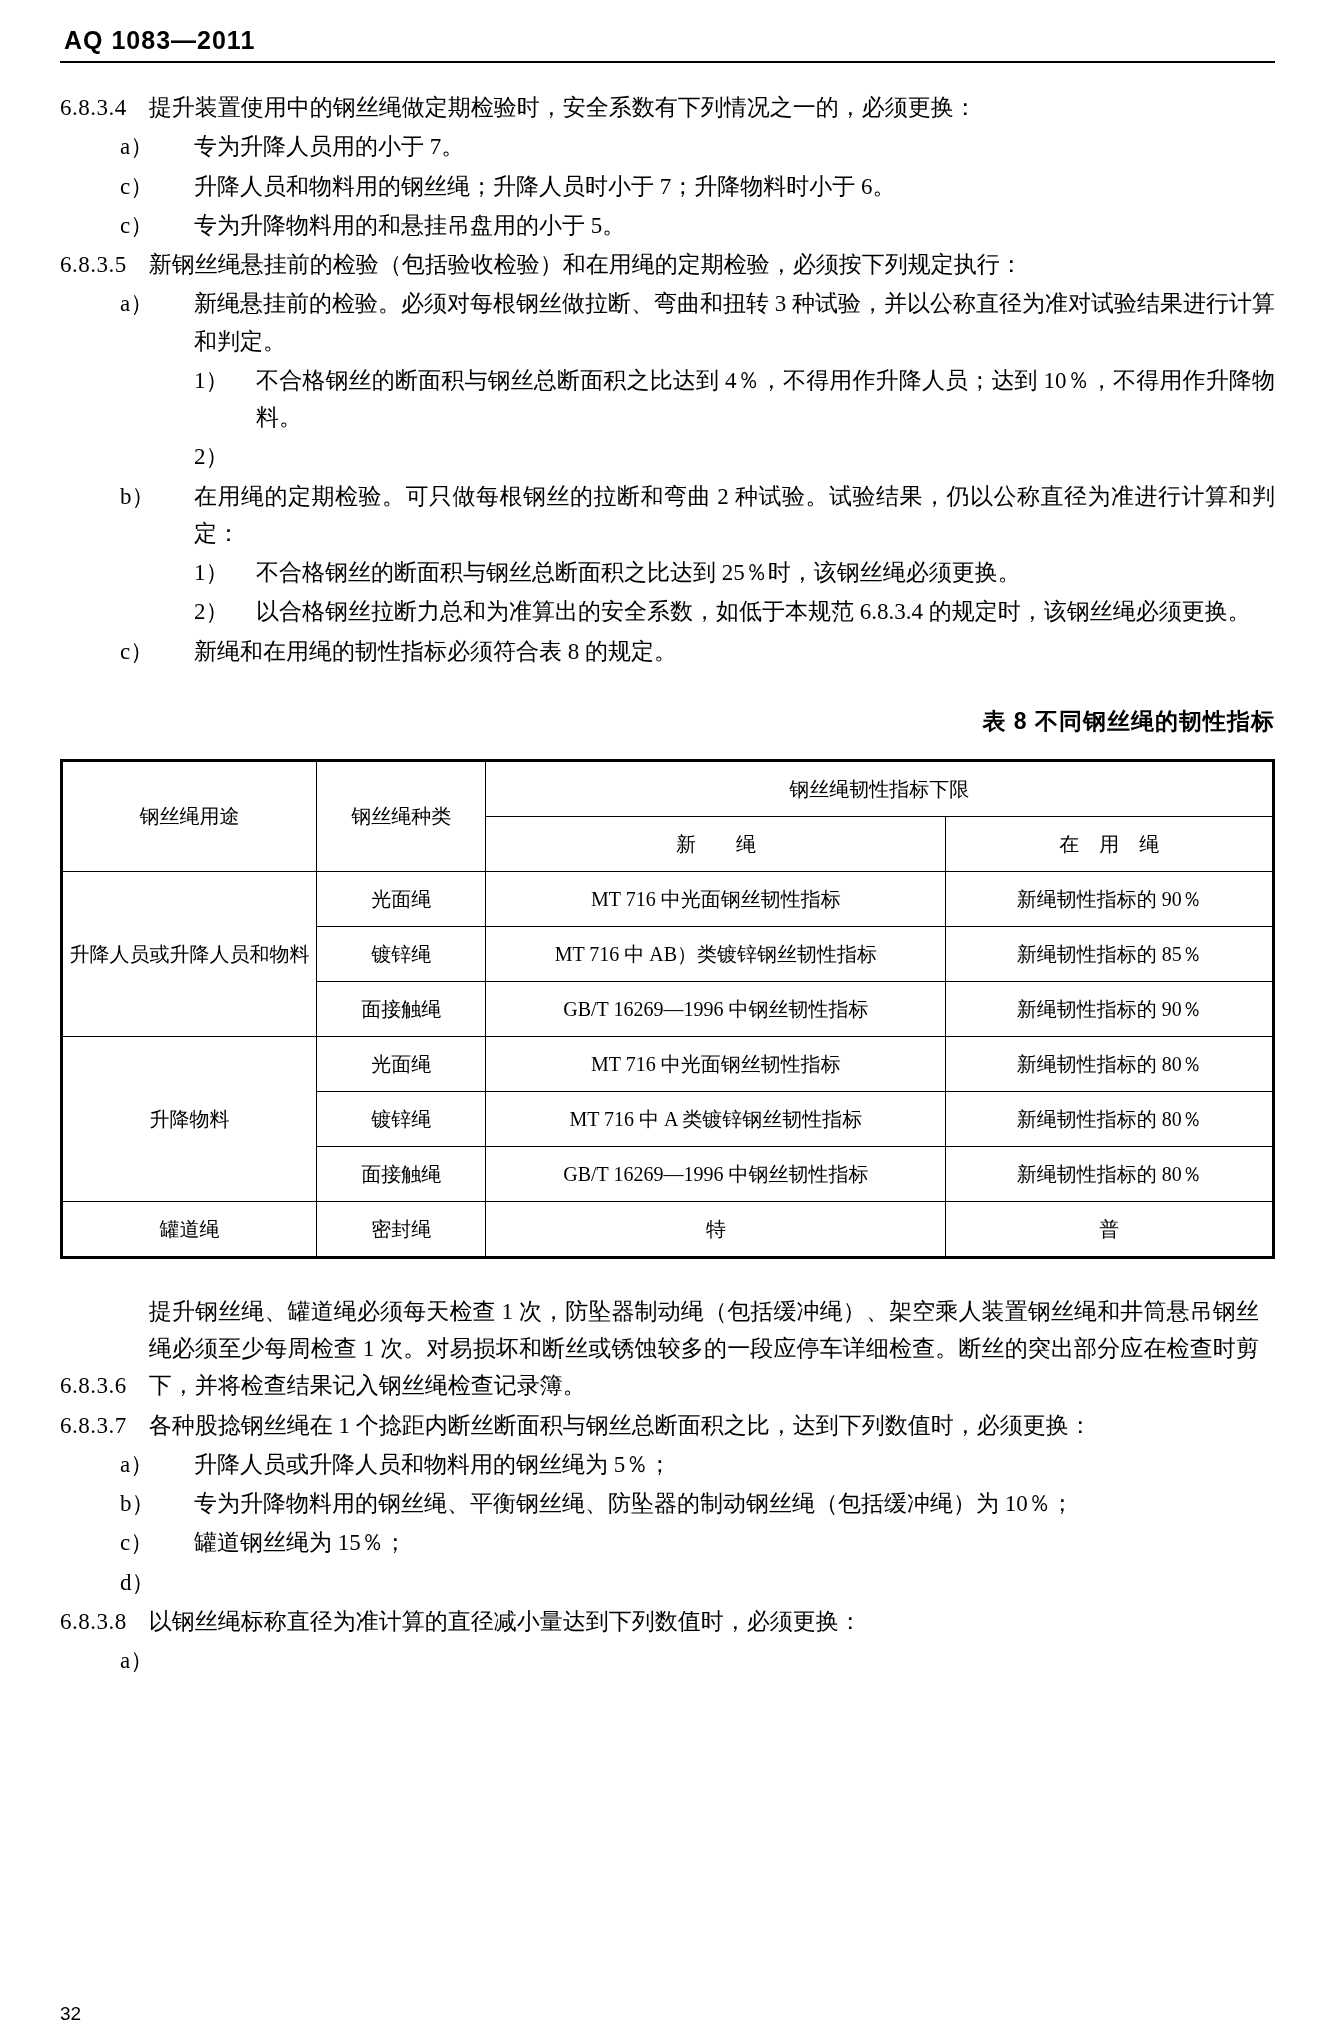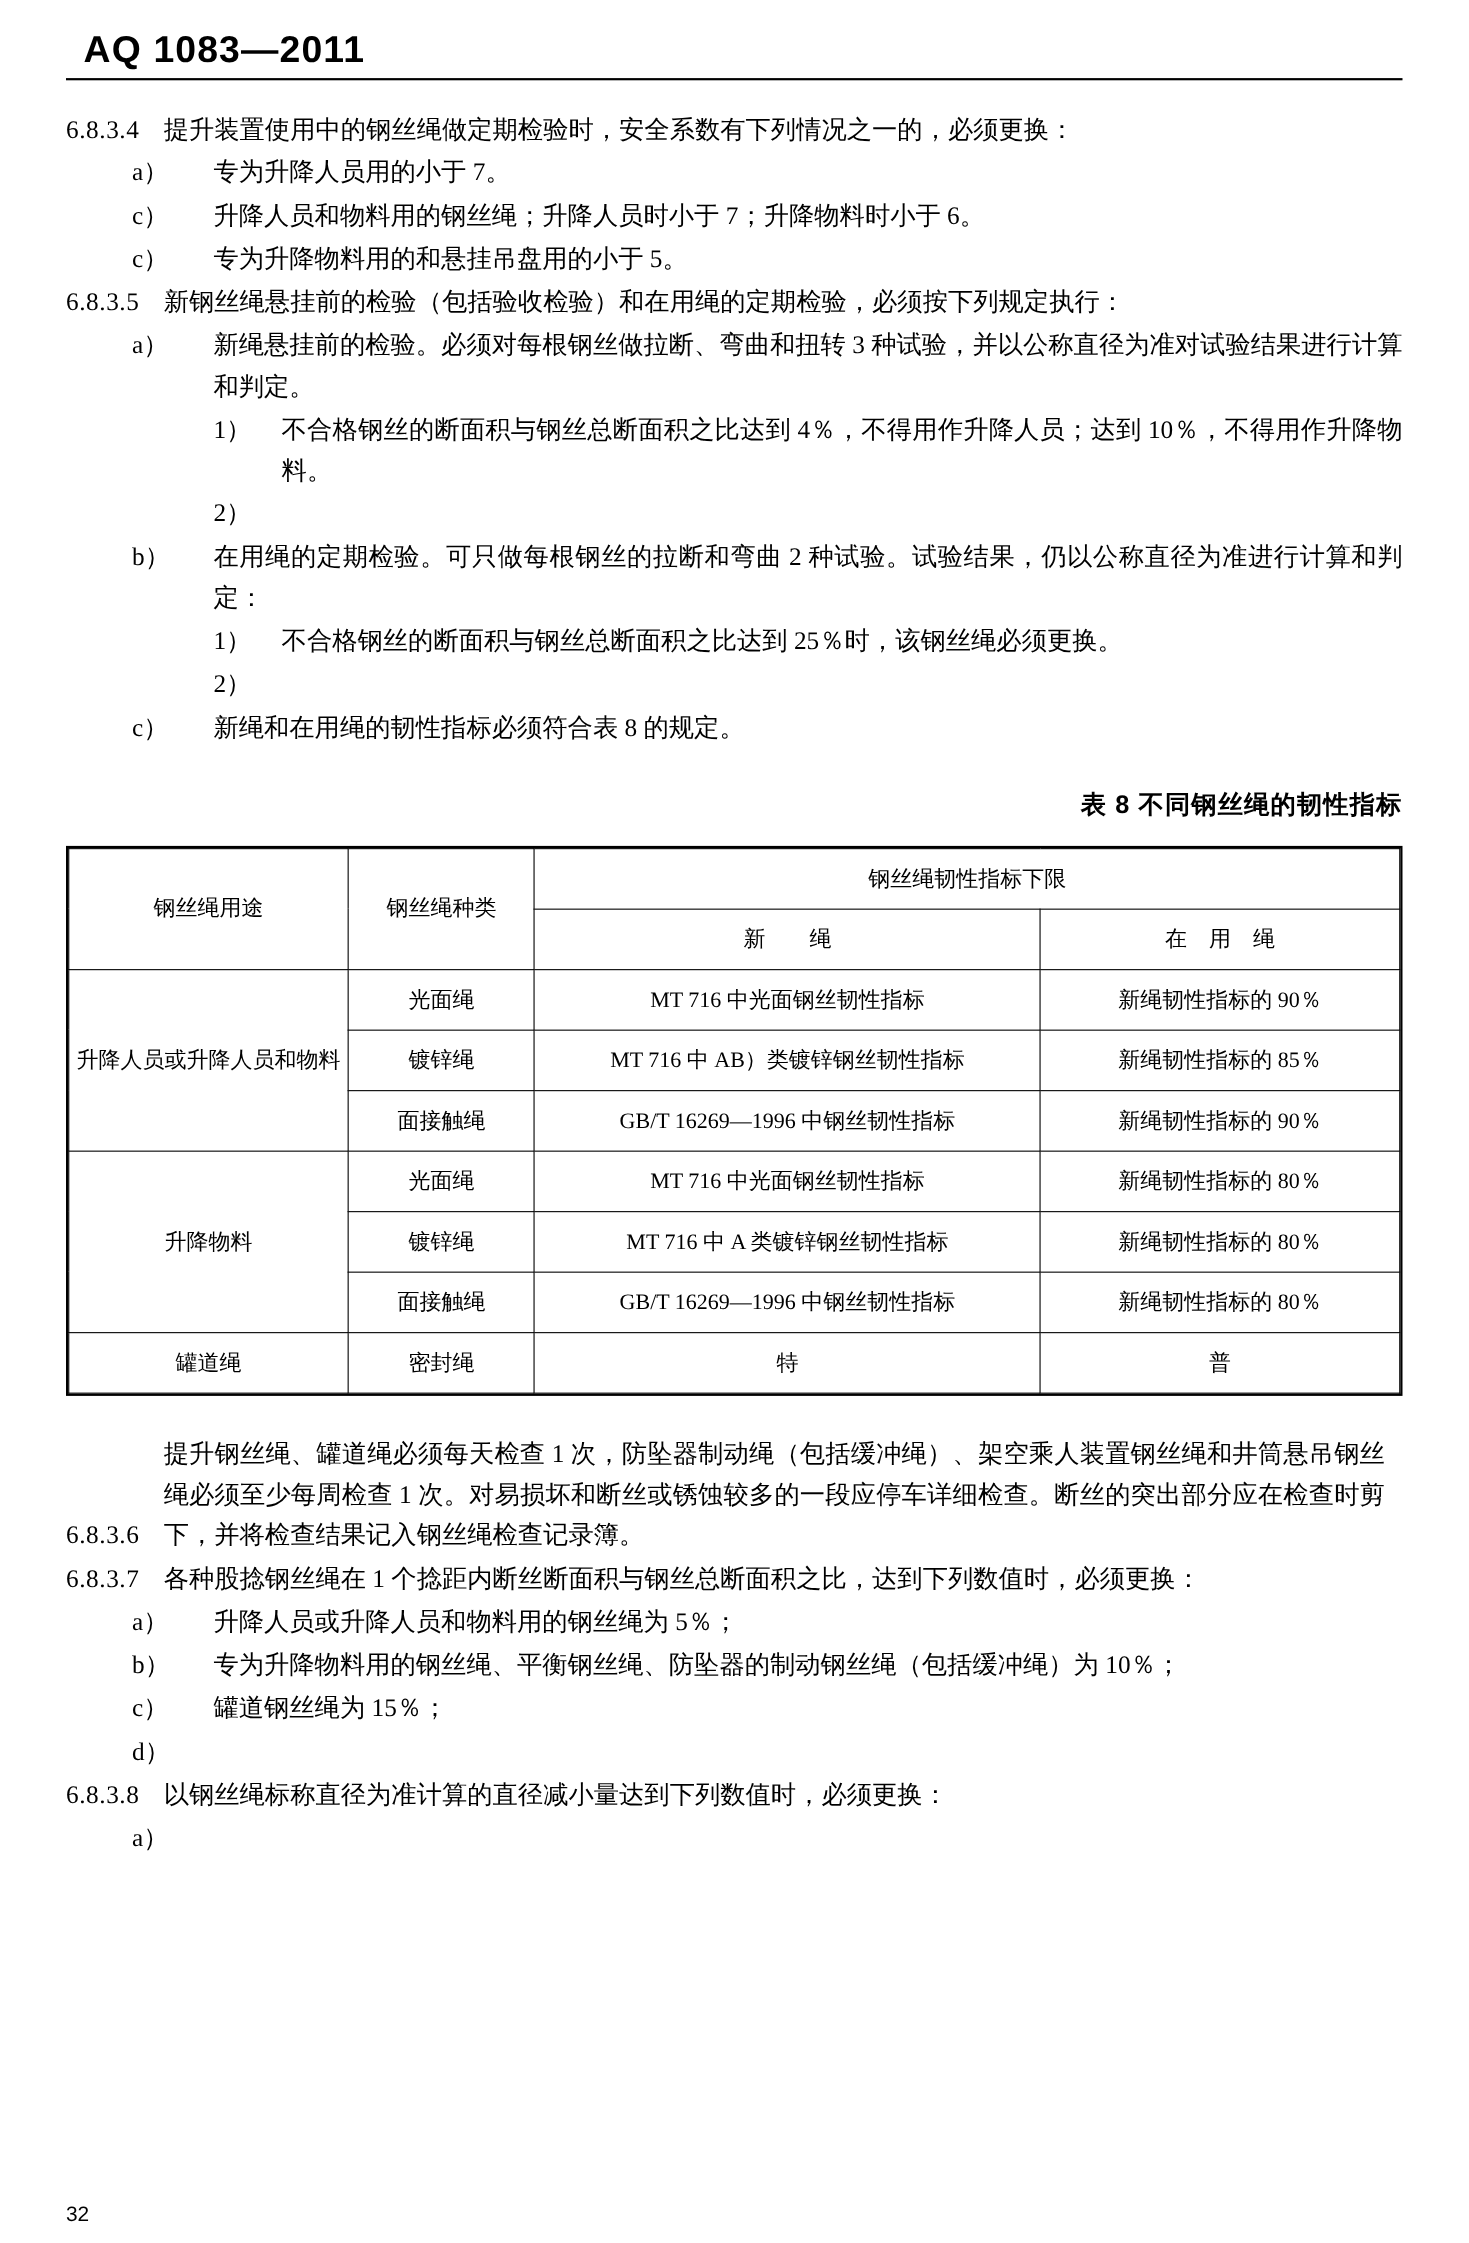--- a/index.html
+++ b/index.html
@@ -17,23 +17,23 @@
   .page {
     width: 1335px;
     min-height: 2039px;
     box-sizing: border-box;
     padding: 26px 60px 40px 60px;
     position: relative;
   }
   .header {
     font-family: "Liberation Sans", sans-serif;
     font-weight: bold;
-    font-size: 34px;
+    font-size: 25px;
     letter-spacing: 1px;
-    margin: 0 0 6px 16px;
+    margin: 0 0 6px 4px;
     color: #000;
   }
   .rule {
     border: none;
     border-top: 2px solid #000;
     margin: 6px 0 26px 0;
   }
   .clause {
     display: flex;
     align-items: flex-end;
@@ -176,20 +176,21 @@
   <div class="lvl1">
     <span class="marker">b）</span>
     <span class="txt">在用绳的定期检验。可只做每根钢丝的拉断和弯曲 2 种试验。试验结果，仍以公称直径为准进行计算和判定：</span>
   </div>
   <div class="lvl2">
     <span class="marker">1）</span>
     <span class="txt">不合格钢丝的断面积与钢丝总断面积之比达到 25％时，该钢丝绳必须更换。</span>
   </div>
   <div class="lvl2">
     <span class="marker">2）</span>
+    <span class="txt">以合格钢丝拉断力总和为准算出的安全系数，如低于本规范 6.8.3.4 的规定时，该钢丝绳必须更换。</span>
   </div>
 
   <div class="lvl1">
     <span class="marker">c）</span>
     <span class="txt">新绳和在用绳的韧性指标必须符合表 8 的规定。</span>
   </div>
 
   <div class="table-title">表 8    不同钢丝绳的韧性指标</div>
 
   <div class="tbl-wrap">

